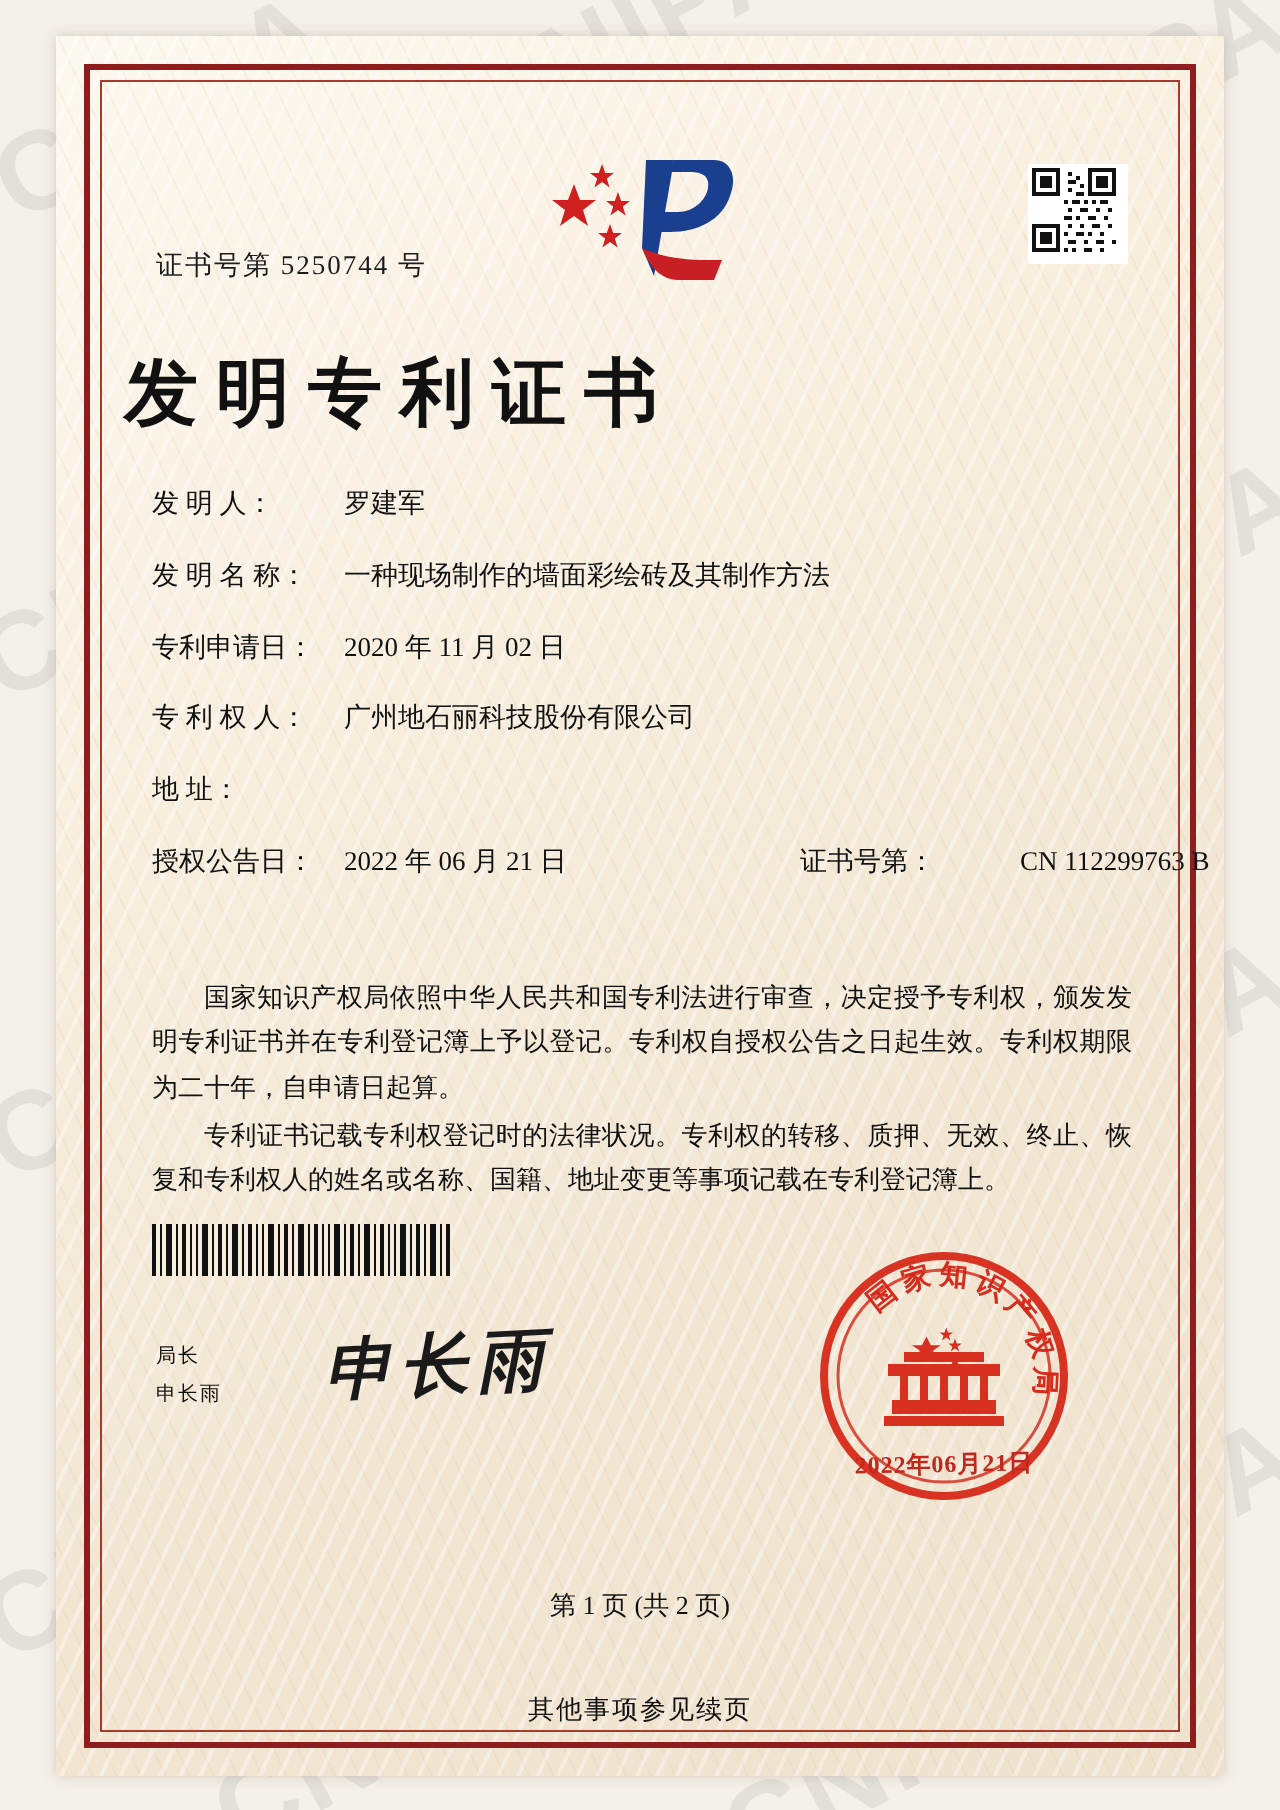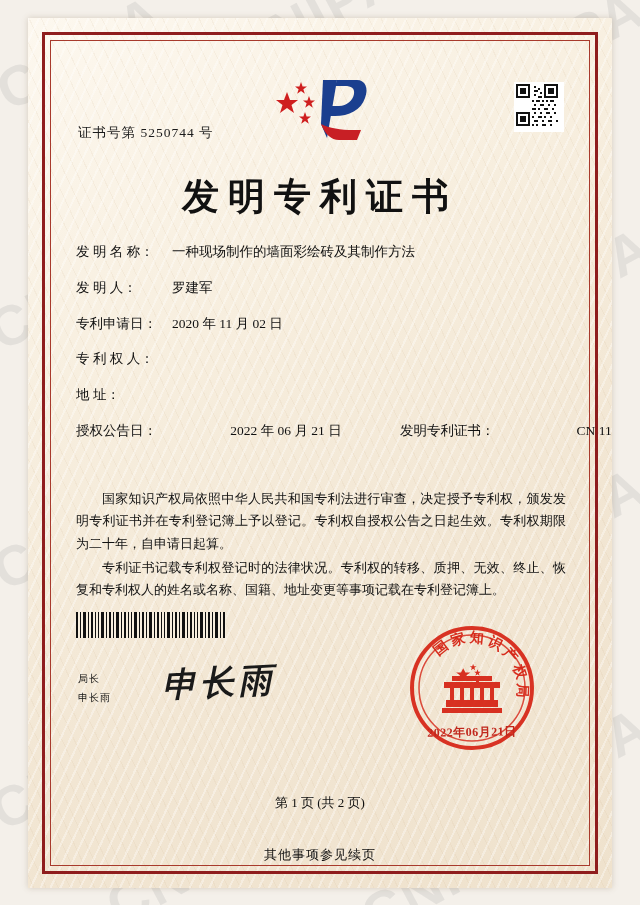--- a/index.html
+++ b/index.html
@@ -63,42 +63,41 @@
   }
   .qr svg{display:block;}
   
   .emblem{
     position:absolute;left:50%;top:20px;transform:translateX(-50%);
     width:110px;height:85px;
   }
   
   .title{
     position:absolute;left:0;right:0;top:120px;
-    text-align:center;
     font-size:37px;
     letter-spacing:9px;
     font-weight:700;
     color:#111;
     font-family:"Liberation Serif","DejaVu Serif",serif;
   }
   
   .fields{
     position:absolute;left:14px;right:10px;top:190px;
     font-size:13.5px;
     color:#111;
     line-height:1.5;
   }
   .row{display:flex;margin-bottom:15.5px;align-items:flex-start;}
   .lab{
     width:96px;flex:none;
     letter-spacing:0px;
     white-space:nowrap;
   }
   .val{flex:1;}
-  .row.two .val{flex:none;width:228px;text-align:center;}
+  .row.two .val{flex:none;width:228px;}
   .lab2{width:110px;flex:none;}
   
   .paras{
     position:absolute;left:14px;right:12px;top:436px;
     font-size:13px;line-height:1.72;color:#111;text-align:justify;
   }
   .paras p{margin:0 0 2px 0;text-indent:2em;}
   
   .barcode{
     position:absolute;left:14px;top:560px;
@@ -238,41 +237,42 @@
         <path d="M58 8 L72 8 L62 66 L56 52 Z" fill="#1b3f8f"></path>
         <path d="M72 8 L92 8 C100 8 104 16 100 26 C96 38 84 44 70 44 L64 44 L66 34 L74 34 C82 34 88 28 89 22 C90 16 86 14 80 14 L70 14 Z" fill="#1b3f8f"></path>
         <path d="M56 52 C64 56 76 58 88 58 L96 58 L92 68 L74 68 C66 68 60 62 56 52 Z" fill="#c81f25"></path>
       </svg>
     </div>
 
     <div class="title">发明专利证书</div>
 
     <div class="fields">
       <div class="row">
+        <div class="lab">发 明 人：</div>
+        <div class="val">罗建军</div>
+      </div>
+      <div class="row">
         <div class="lab">发 明 名 称：</div>
         <div class="val">一种现场制作的墙面彩绘砖及其制作方法</div>
       </div>
       <div class="row">
-        <div class="lab">发 明 人：</div>
-        <div class="val">罗建军</div>
-      </div>
-      <div class="row">
         <div class="lab">专利申请日：</div>
         <div class="val">2020 年 11 月 02 日</div>
       </div>
       <div class="row">
         <div class="lab">专 利 权 人：</div>
+        <div class="val">广州地石丽科技股份有限公司</div>
       </div>
       <div class="row">
         <div class="lab">地 址：</div>
       </div>
       <div class="row two">
         <div class="lab">授权公告日：</div>
         <div class="val">2022 年 06 月 21 日</div>
-        <div class="lab2">发明专利证书：</div>
+        <div class="lab2">证书号第：</div>
         <div class="val">CN 112299763 B</div>
       </div>
     </div>
 
     <div class="paras">
       <p>国家知识产权局依照中华人民共和国专利法进行审查，决定授予专利权，颁发发明专利证书并在专利登记簿上予以登记。专利权自授权公告之日起生效。专利权期限为二十年，自申请日起算。</p>
       <p>专利证书记载专利权登记时的法律状况。专利权的转移、质押、无效、终止、恢复和专利权人的姓名或名称、国籍、地址变更等事项记载在专利登记簿上。</p>
     </div>
 
     <div class="barcode">

